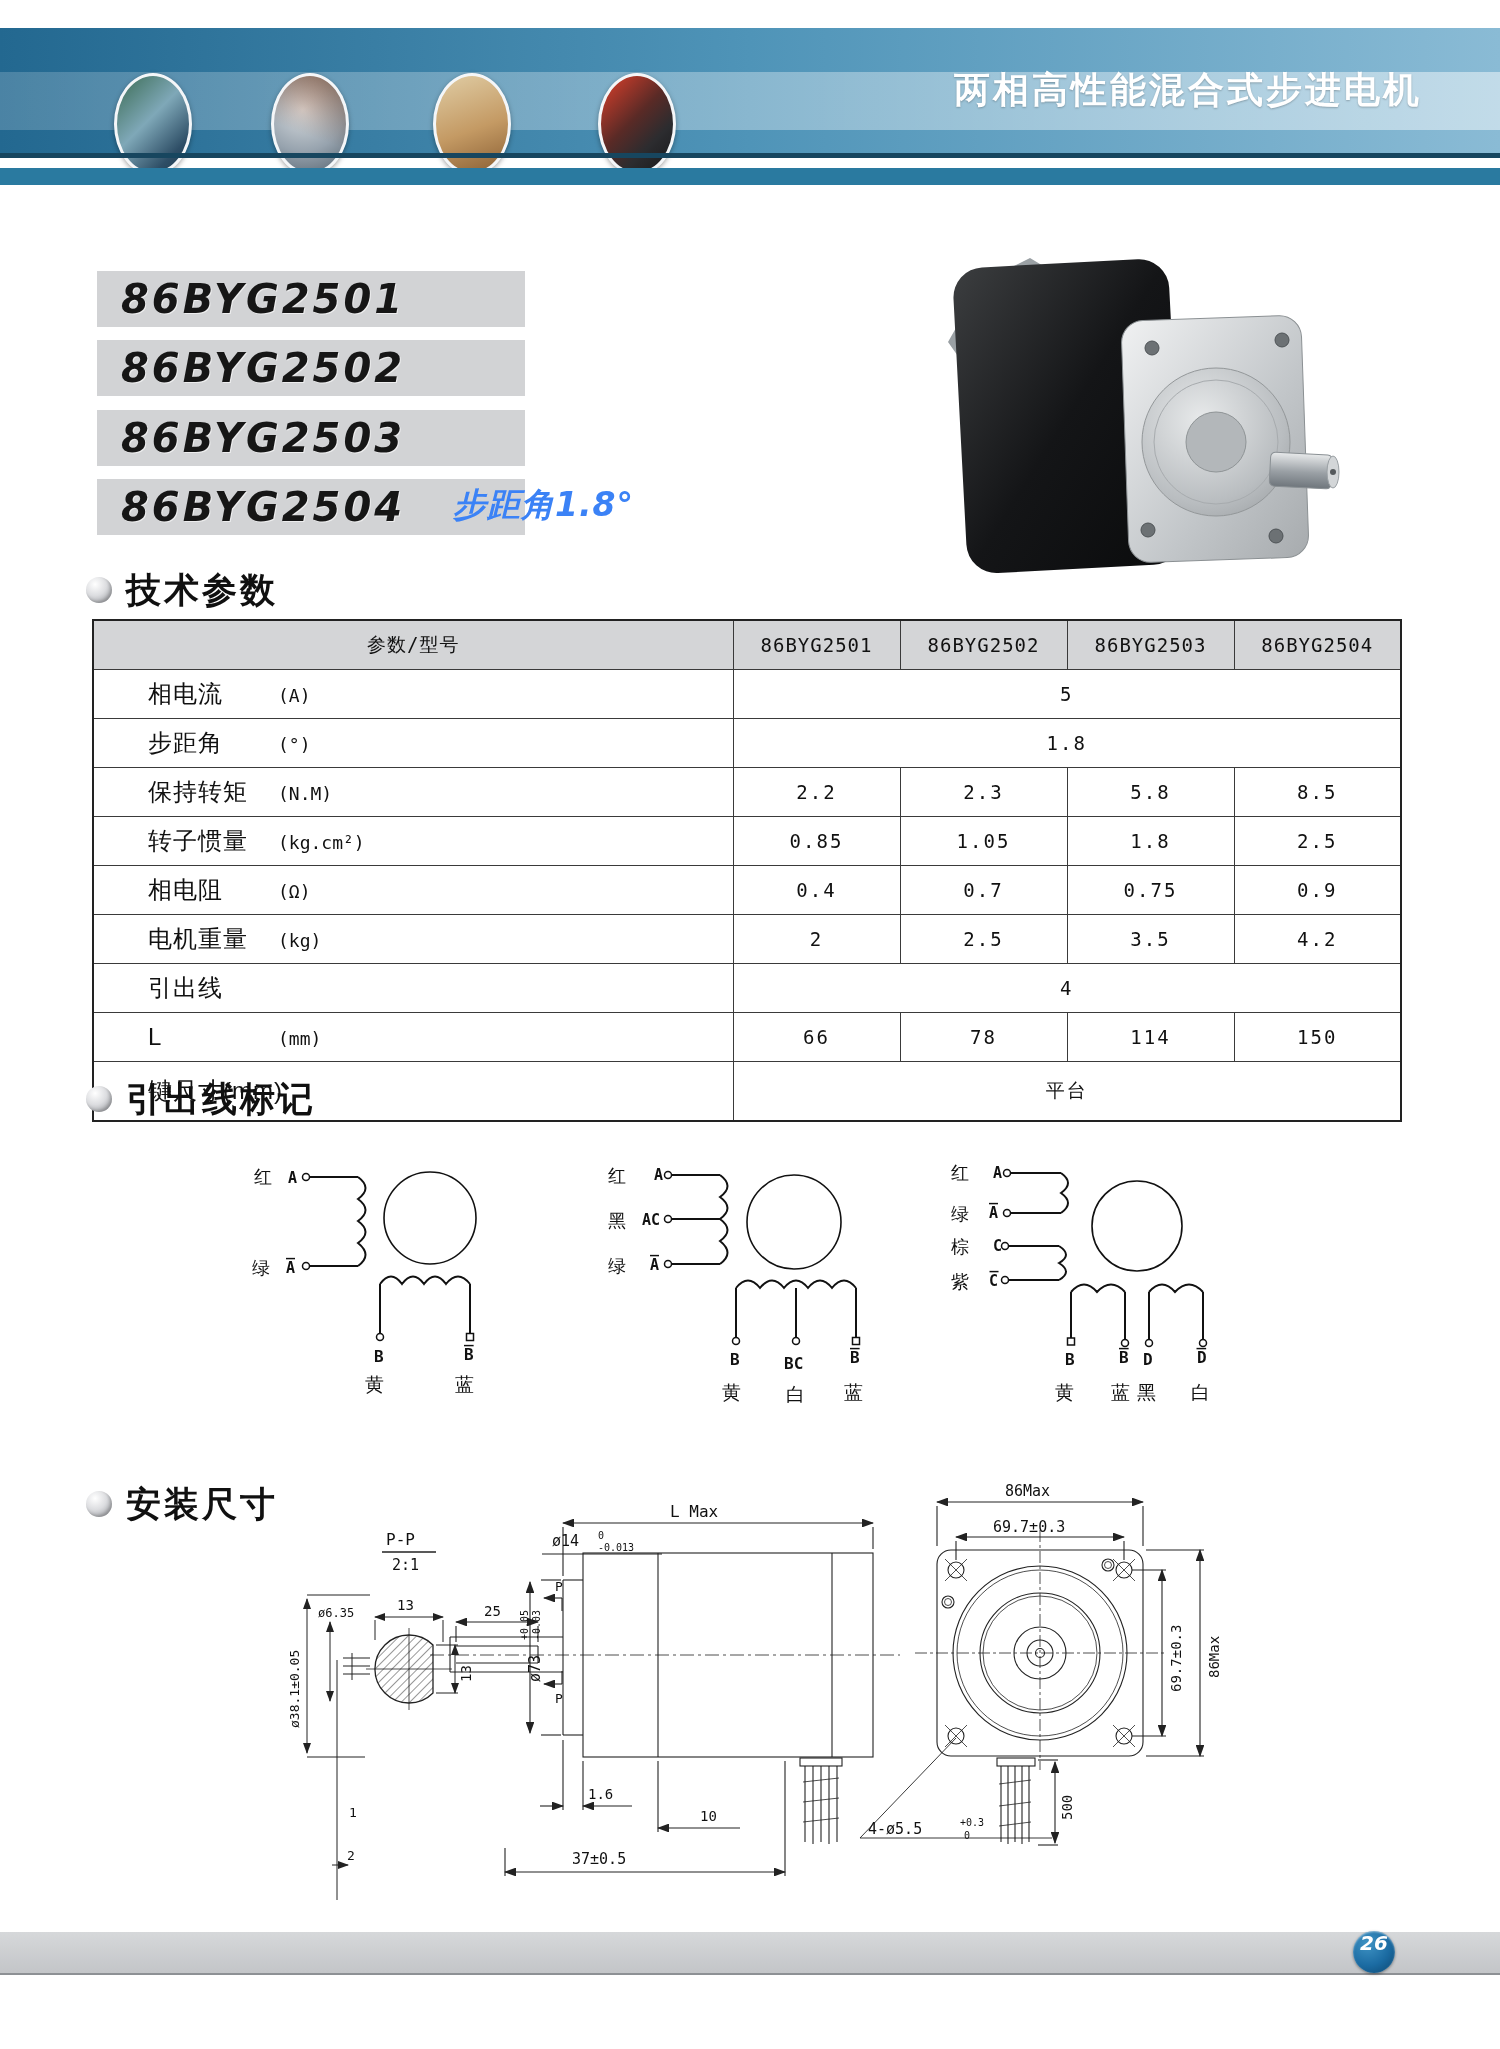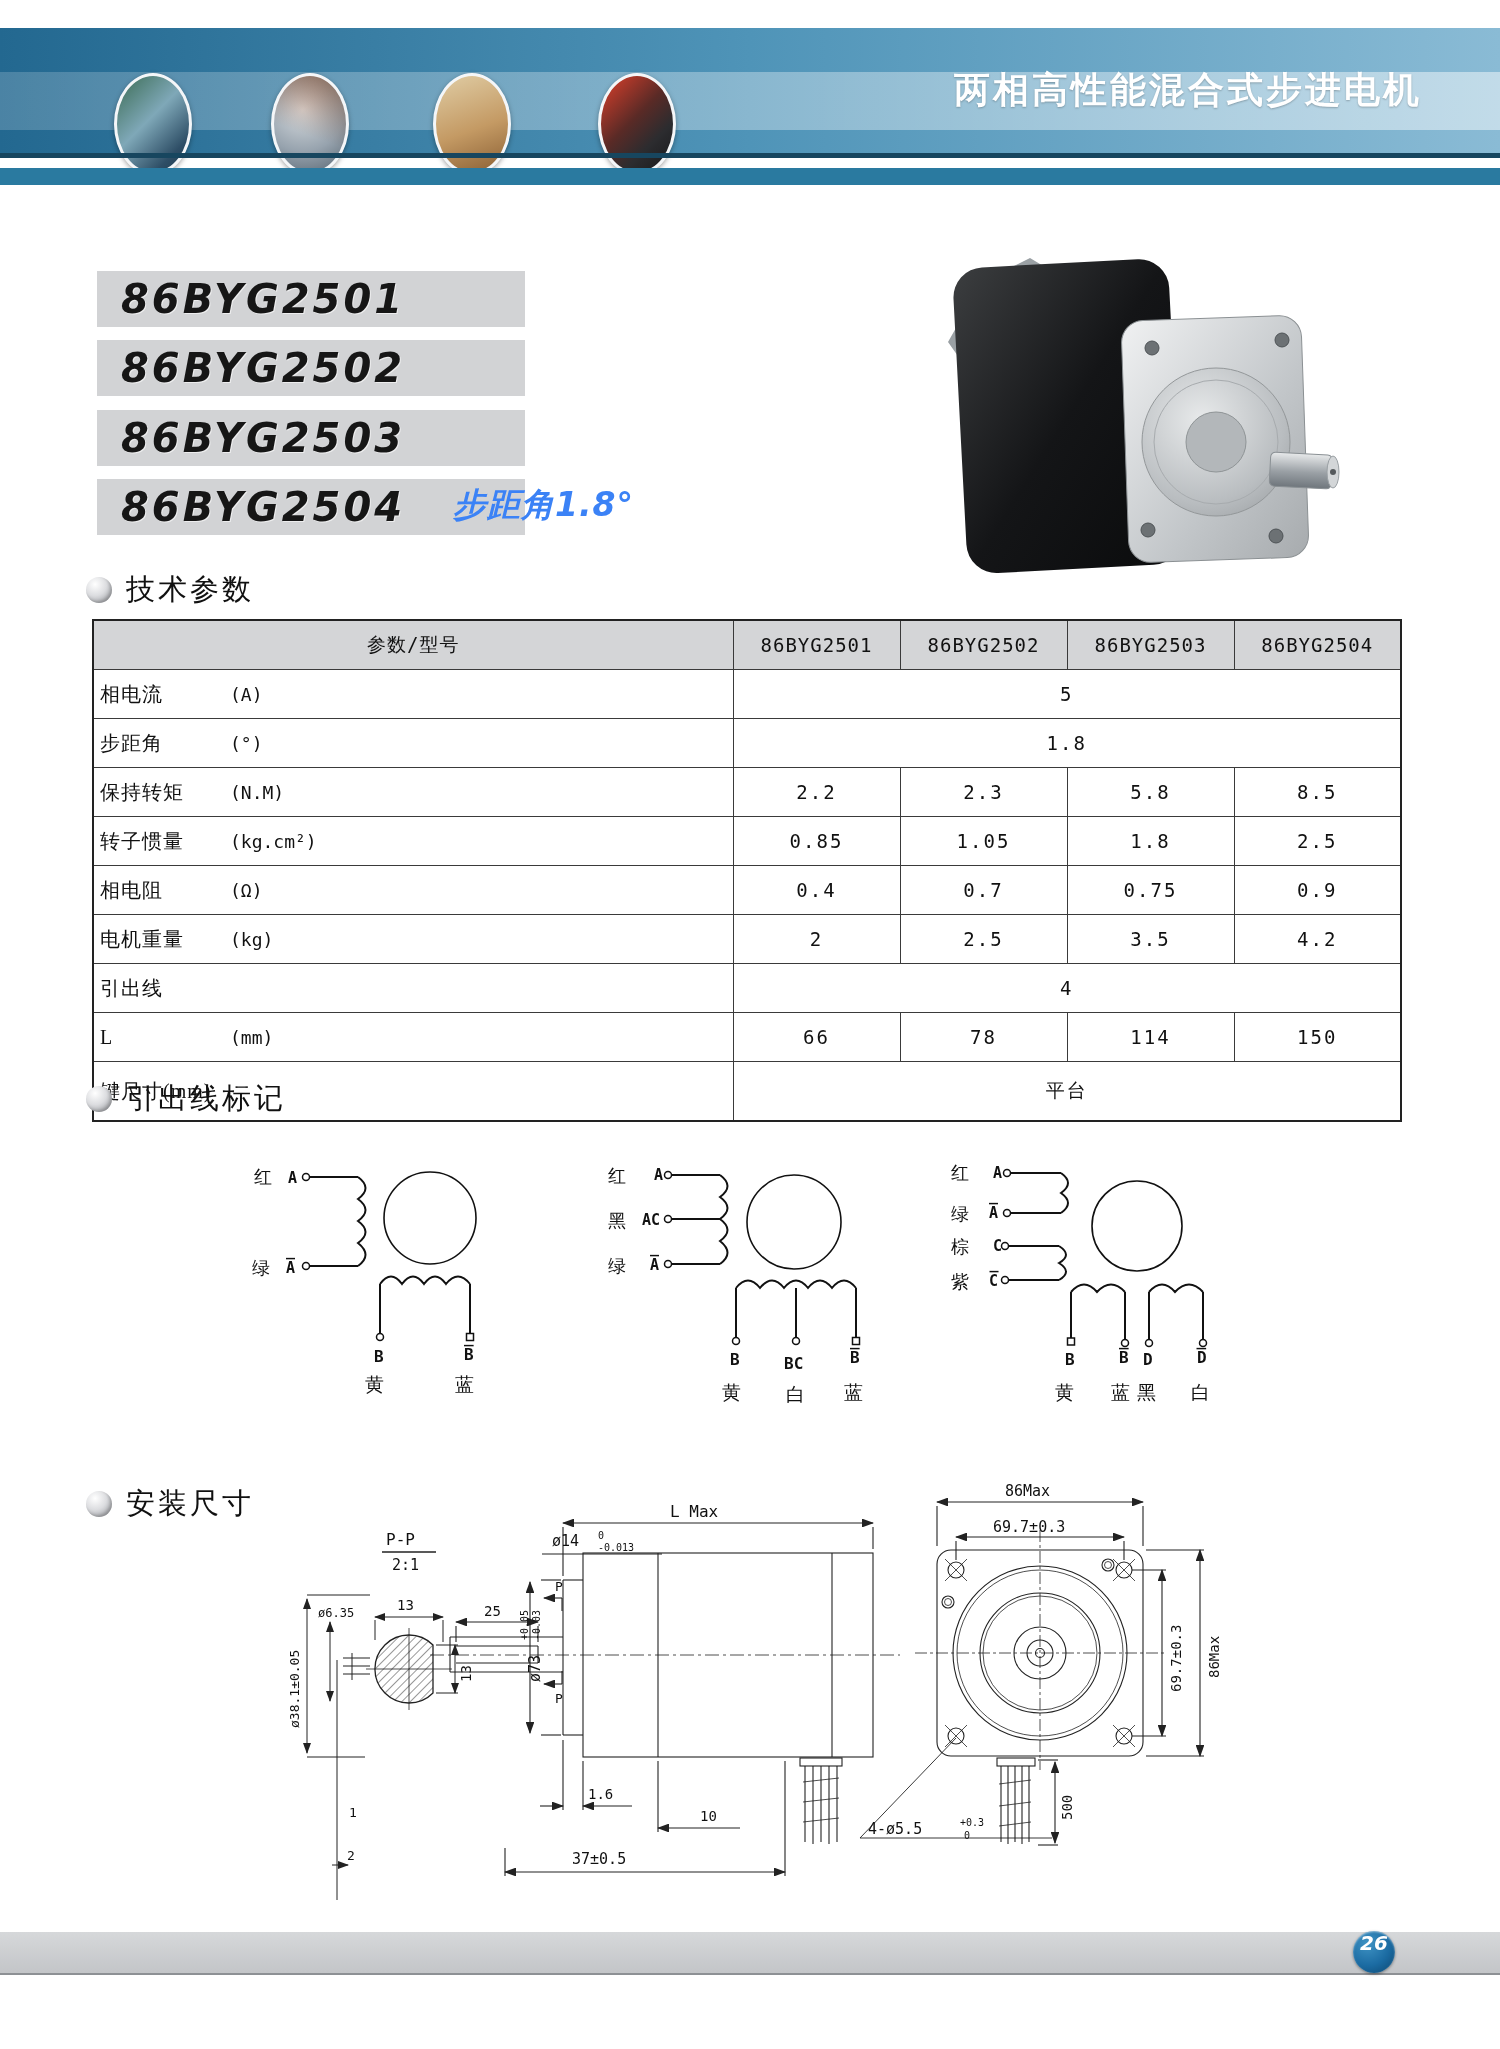--- a/index.html
+++ b/index.html
@@ -29,34 +29,34 @@
         padding-left:24px;box-sizing:border-box;letter-spacing:3px;
         text-shadow:1px 1px 0 rgba(255,255,255,.6);white-space:nowrap;}
   .step-note{position:absolute;left:453px;top:483px;font-size:33px;font-weight:bold;
         font-style:italic;color:#3b82f6;letter-spacing:1px;white-space:nowrap;}
 
   
   .sec{position:absolute;left:86px;height:32px;display:flex;align-items:center;}
   .bullet{width:26px;height:26px;border-radius:50%;margin-right:14px;
         background:radial-gradient(circle at 35% 28%,#ffffff,#dcdde0 45%,#aaacb0 80%,#8f9194);
         box-shadow:inset -2px -2px 3px rgba(0,0,0,.18);}
-  .sec-title{font-size:29px;font-weight:normal;color:#101010;letter-spacing:3px;}
+  .sec-title{font-size:35px;font-weight:bold;color:#101010;letter-spacing:3px;}
 
   
   table.spec{position:absolute;left:92px;top:619px;width:1308px;border-collapse:collapse;
         table-layout:fixed;border:2.5px solid #222;}
   table.spec th, table.spec td{border:1px solid #3a3a3a;padding:6px;}
   table.spec th{height:36px;background:#d4d5d7;font-weight:normal;
         font-family:"DejaVu Sans Mono", monospace;font-size:19px;letter-spacing:1px;color:#111;}
   table.spec td{height:36px;text-align:center;font-family:"DejaVu Sans Mono", monospace;
         font-size:19px;letter-spacing:2px;color:#111;}
   table.spec td.lbl{text-align:left;}
   table.spec tr.tall td{height:46px;}
-  .pname{display:inline-block;width:130px;font-family:Liberation Serif, serif;
-        font-size:20px;letter-spacing:1px;}
+  .pname{display:inline-block;margin-left:48px;width:130px;font-family:Liberation Sans, sans-serif;
+        font-size:24px;letter-spacing:1px;}
   .punit{display:inline-block;font-family:"DejaVu Sans Mono", monospace;font-size:18px;letter-spacing:0;}
 
   
   svg{position:absolute;overflow:visible;}
   svg text{font-family:"DejaVu Sans Mono", monospace;fill:#111;}
   svg .cjk{font-family:"DejaVu Sans", sans-serif;}
 
   
   .footer-bar{position:absolute;left:0;top:1932px;width:1500px;height:41px;
         background:linear-gradient(180deg,#d6d8da,#c3c5c8);border-bottom:2px solid #8d9094;}

